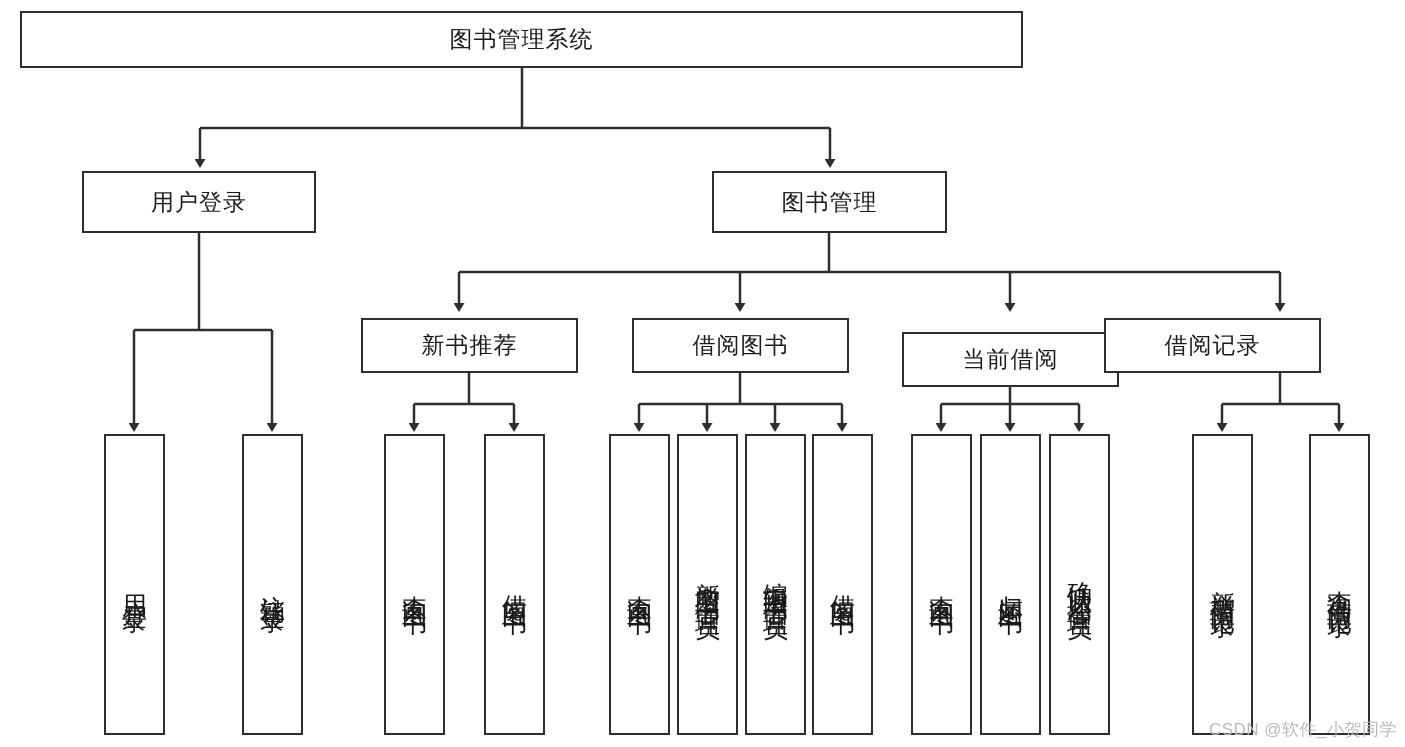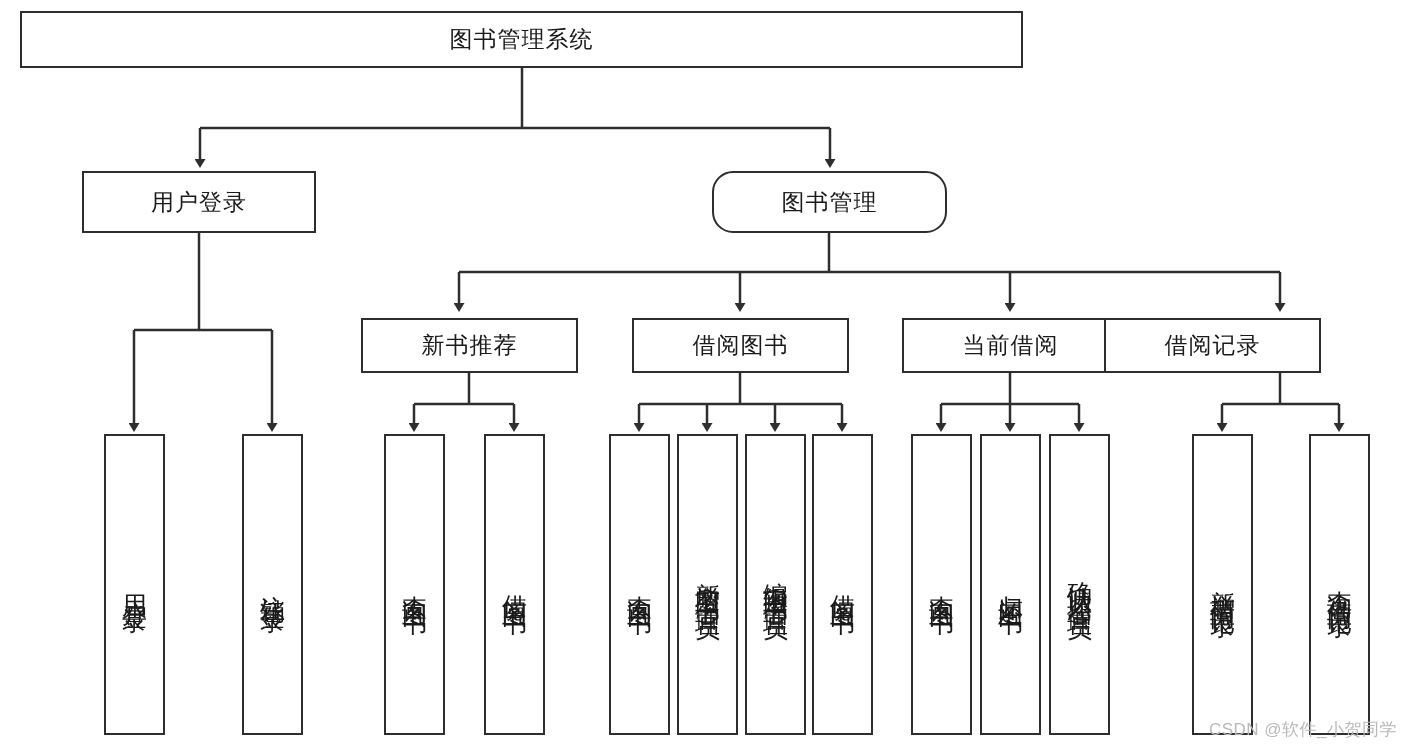--- a/index.html
+++ b/index.html
@@ -115,31 +115,31 @@
     </g>
   </svg>
 
   <div class="node h" style="left:20px;top:11px;width:1003px;height:57px;">
     <span>图书管理系统</span>
   </div>
 
   <div class="node h" style="left:82px;top:171px;width:234px;height:62px;">
     <span>用户登录</span>
   </div>
-  <div class="node h" style="left:712px;top:171px;width:235px;height:62px;border-radius:21px;">
+  <div class="node h" style="left:712px;top:171px;width:235px;height:62px;">
     <span>图书管理</span>
   </div>
 
   <div class="node h" style="left:361px;top:318px;width:217px;height:55px;text-align:center;">
     <span>新书推荐</span>
   </div>
   <div class="node h" style="left:632px;top:318px;width:217px;height:55px;">
     <span>借阅图书</span>
   </div>
-  <div class="node h" style="left:902px;top:318px;width:217px;height:55px;text-align:center;">
+  <div class="node h" style="left:902px;top:332px;width:217px;height:55px;text-align:center;">
     <span>当前借阅</span>
   </div>
   <div class="node h" style="left:1104px;top:318px;width:217px;height:55px;">
     <span>借阅记录</span>
   </div>
 
   <div class="node v" style="left:104px;top:434px;width:61px;height:301px;">
     <span>用户登录</span>
   </div>
   <div class="node v" style="left:242px;top:434px;width:61px;height:301px;">

